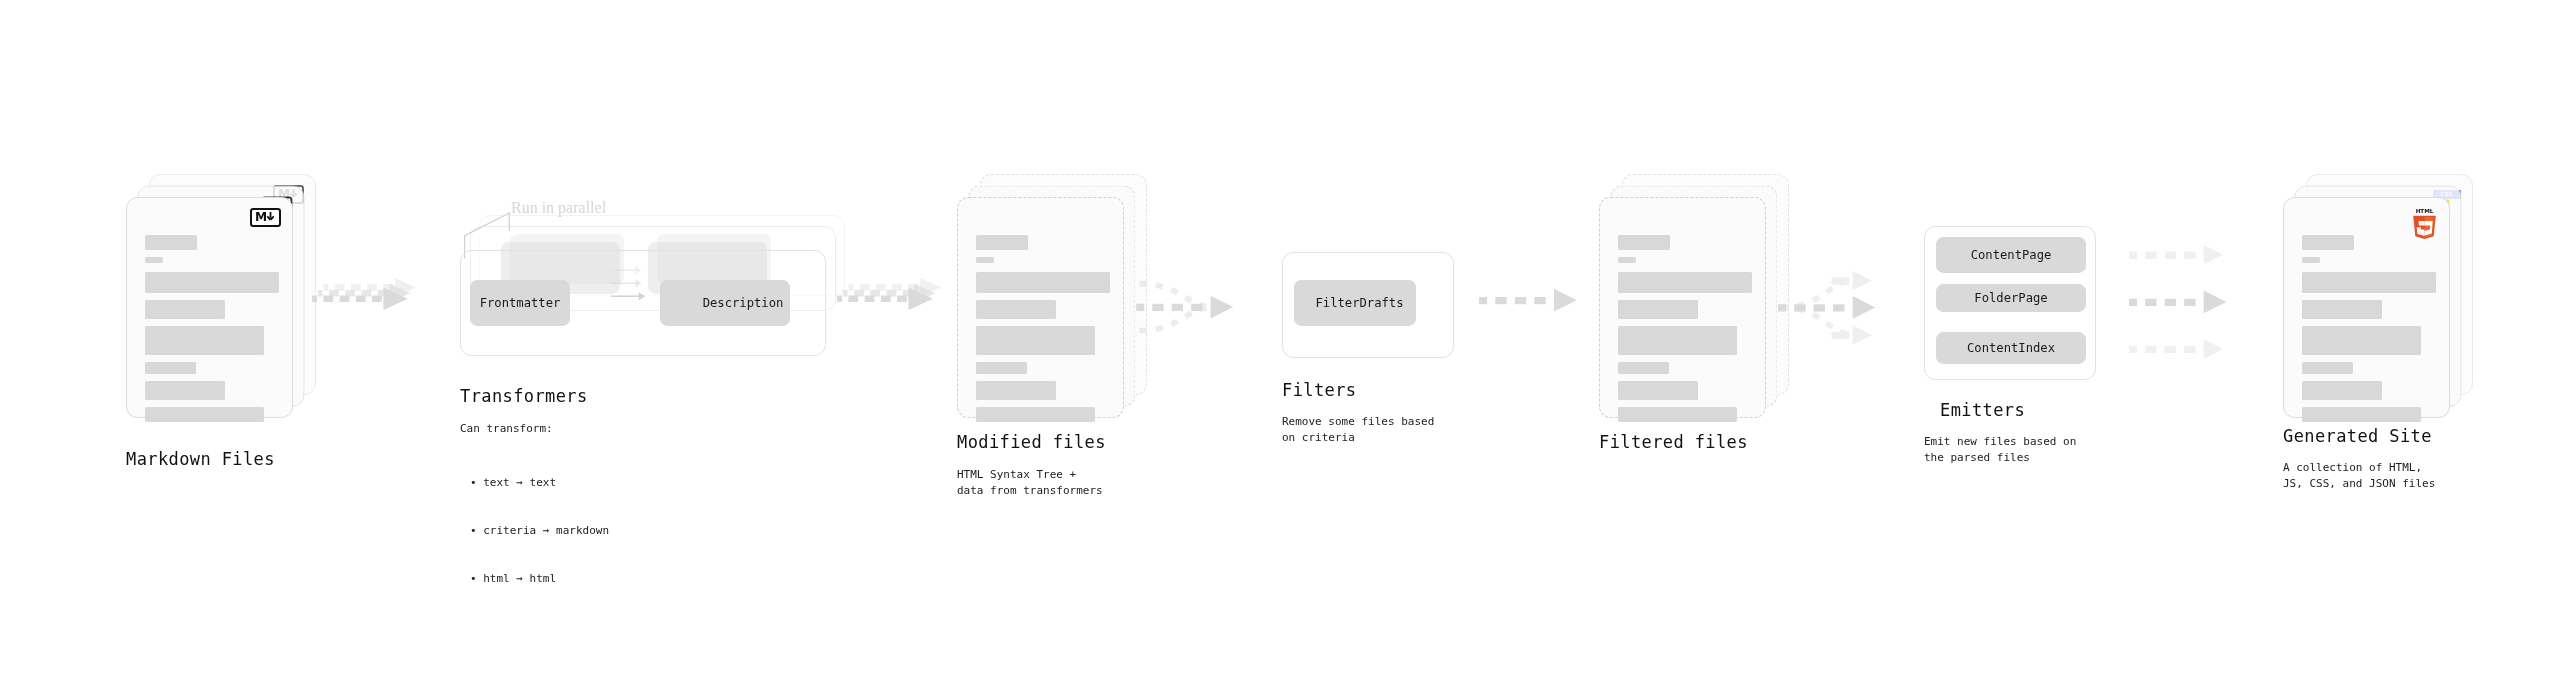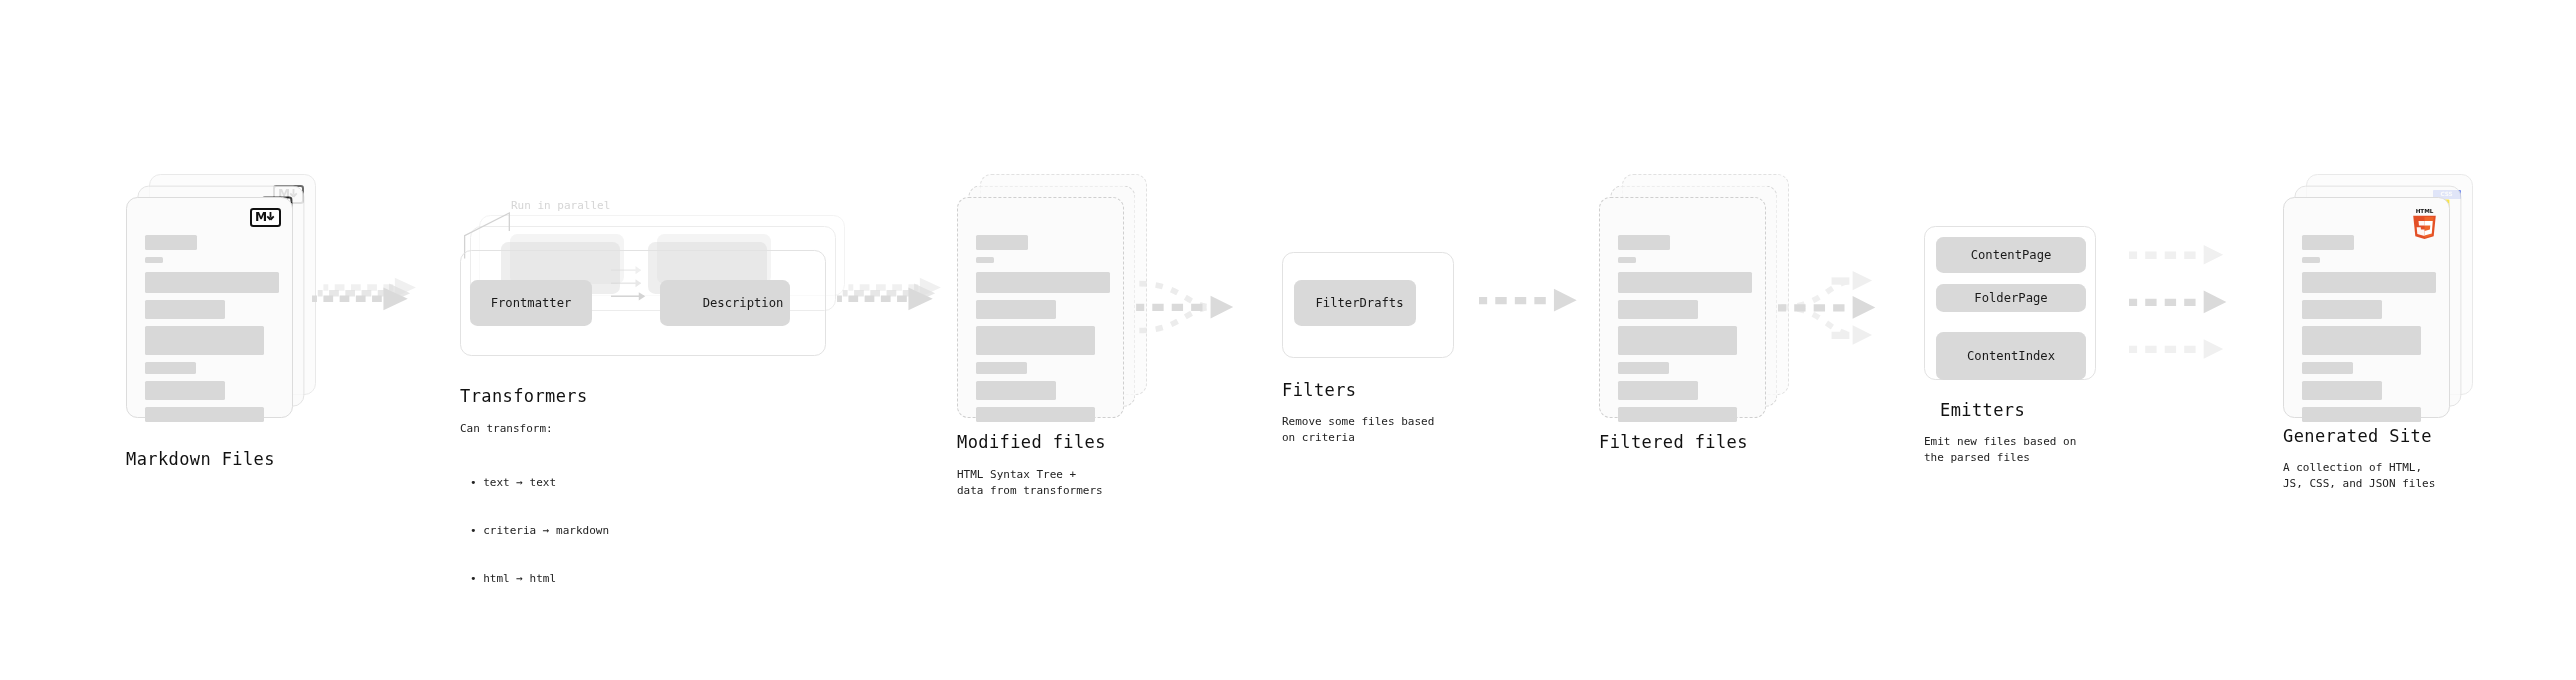--- a/index.html
+++ b/index.html
@@ -78,23 +78,24 @@
   }
   .sub{
     position:absolute;
     font-size:11px;
     line-height:1.45;
     color:#222;
     white-space:pre;
   }
   .ghost-label{
     position:absolute;
-    font-size:11px;
+    font-size:16px;
     color:#d5d5d5;
     white-space:nowrap;
+    font-family:Liberation Serif, serif;
   }
   .bullets{white-space:pre;}
 
   svg{display:block;overflow:visible;}
   .arrowlayer{position:absolute;left:0;top:0;pointer-events:none;}
 </style>
 </head>
 <body>
 
 <div class="cardstack" style="left:126px;top:197px;width:195px;height:244px;">
@@ -183,21 +184,21 @@
       <path d="M30 21l7 5-7 5" fill="#d9d9d9" stroke="none"></path>
   </g>
   <g opacity=".9" stroke="#d0d0d0" stroke-width="2" fill="none">
     <path d="M0 42h40"></path>
       <path d="M34 37l8 5-8 5" fill="#d0d0d0" stroke="none"></path>
   </g>
 </svg>
 
 <div class="group" style="left:460px;top:250px;width:366px;height:106px;background:transparent;"></div>
 
-<div class="pill" style="position:absolute;left:470px;top:280px;width:122px;height:46px;">
+<div class="pill" style="position:absolute;left:470px;top:280px;width:100px;height:46px;">
   <span>Frontmatter</span>
 </div>
 <div class="pill" style="position:absolute;left:660px;top:280px;width:130px;height:46px;padding-left:36px;">
   <span>Description</span>
 </div>
 
 <div class="title" style="left:460px;top:386px;">Transformers</div>
 <div class="sub" style="left:460px;top:421px;">Can transform:</div>
 <div class="sub bullets" style="left:470px;top:443px;">
   <div>• text → text</div>
@@ -307,21 +308,21 @@
   </g>
 </svg>
 
 <div class="group" style="left:1924px;top:226px;width:172px;height:154px;"></div>
 <div class="pill" style="position:absolute;left:1936px;top:237px;width:150px;height:36px;">
   <span>ContentPage</span>
 </div>
 <div class="pill" style="position:absolute;left:1936px;top:284px;width:150px;height:28px;">
   <span>FolderPage</span>
 </div>
-<div class="pill" style="position:absolute;left:1936px;top:332px;width:150px;height:48px;">
+<div class="pill" style="position:absolute;left:1936px;top:332px;width:150px;height:32px;">
   <span>ContentIndex</span>
 </div>
 <div class="title" style="left:1924px;top:400px;margin-left:16px;">Emitters</div>
 <div class="sub" style="left:1924px;top:434px;">Emit new files based on
 the parsed files</div>
 
 <svg class="arrowlayer" style="left:2129px;top:237px;" width="138" height="138" viewBox="0 0 170 170">
   <g fill="#f0f0f0">
     <path d="M0 18h10v9H0zM20 18h14v9H20zM44 18h14v9H44zM68 18h14v9H68z"></path>
     <path d="M92 10l24 12-24 12z"></path>

